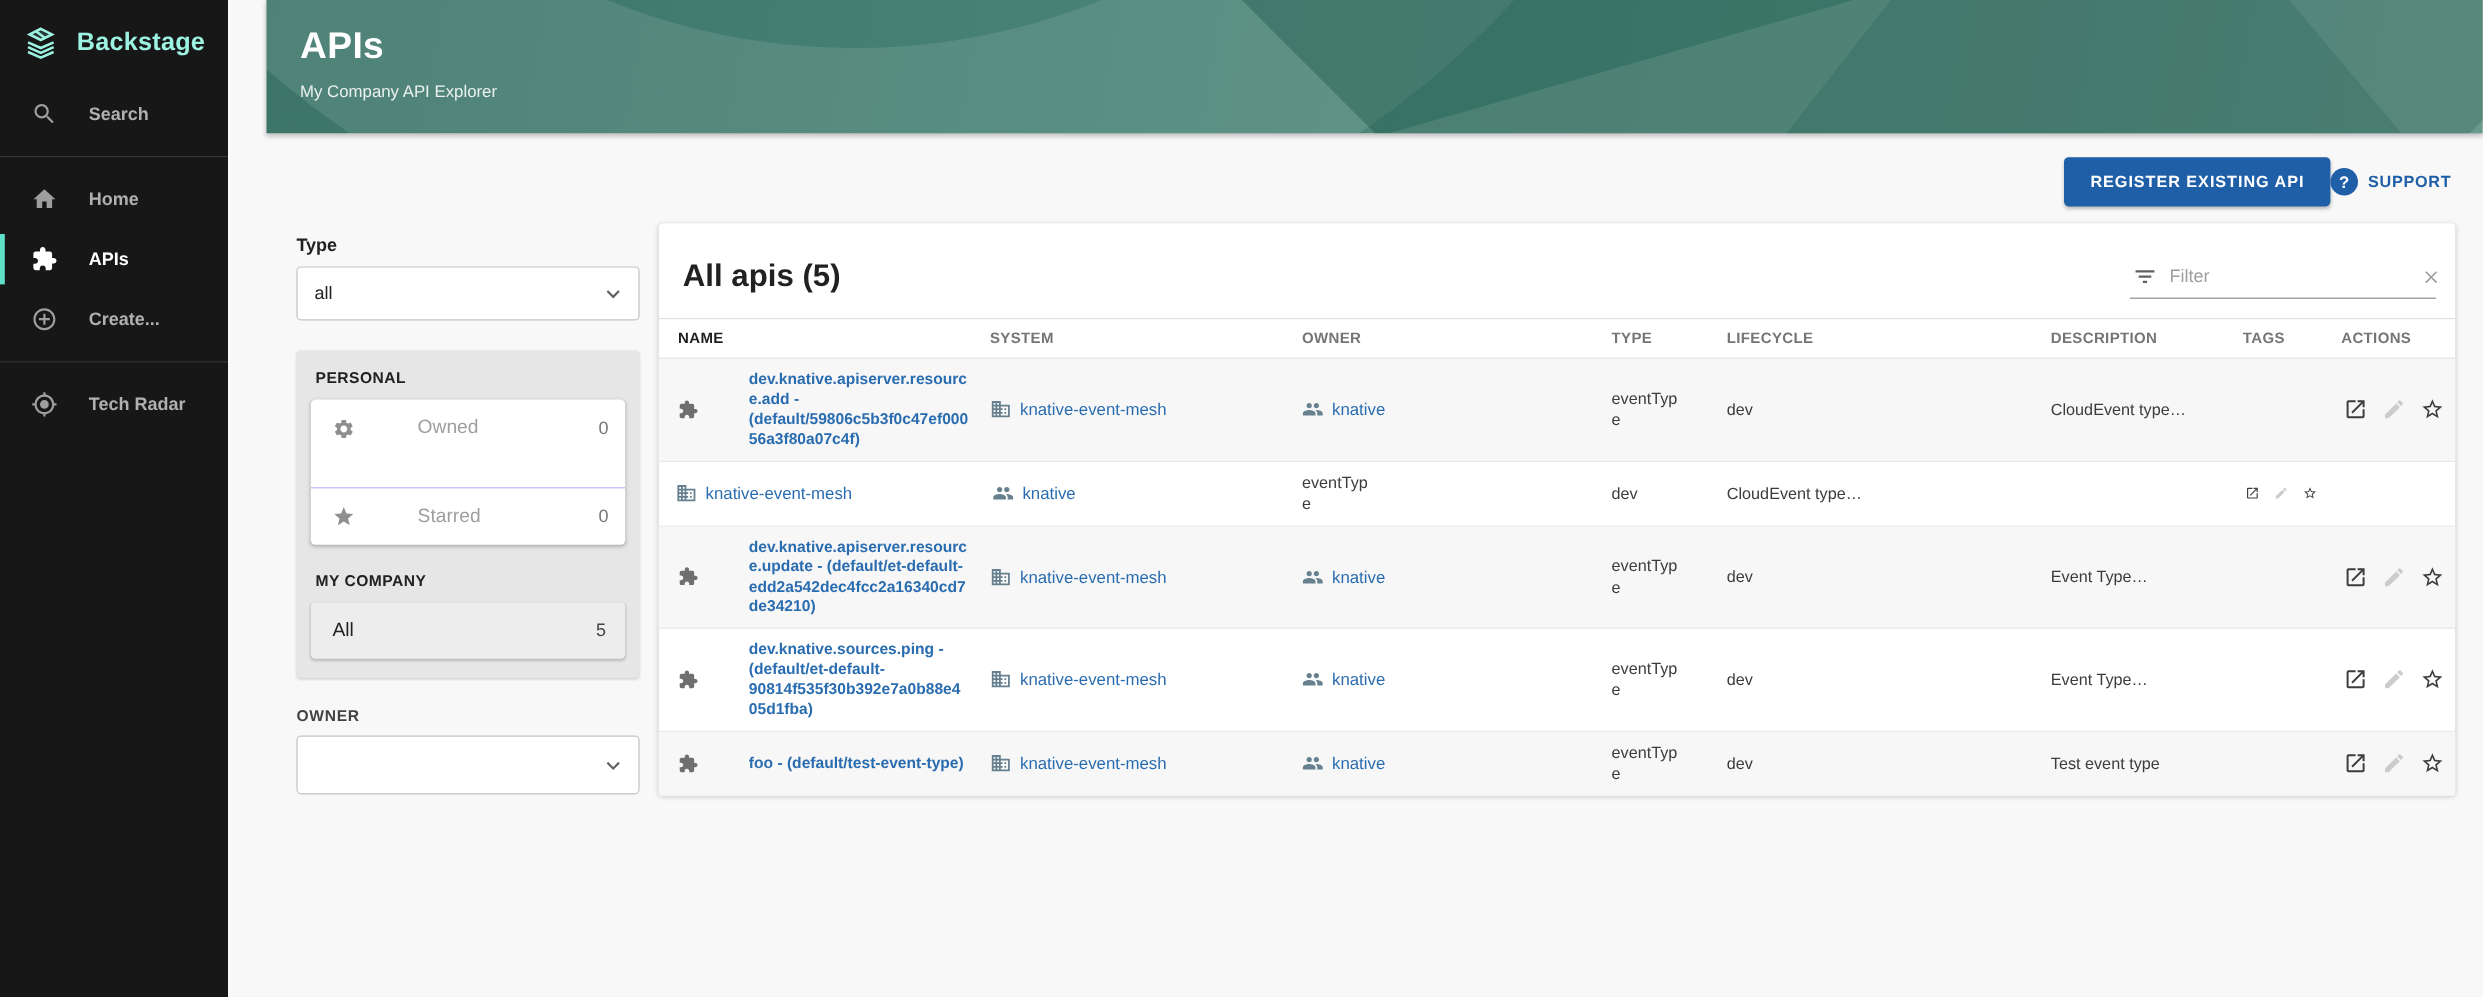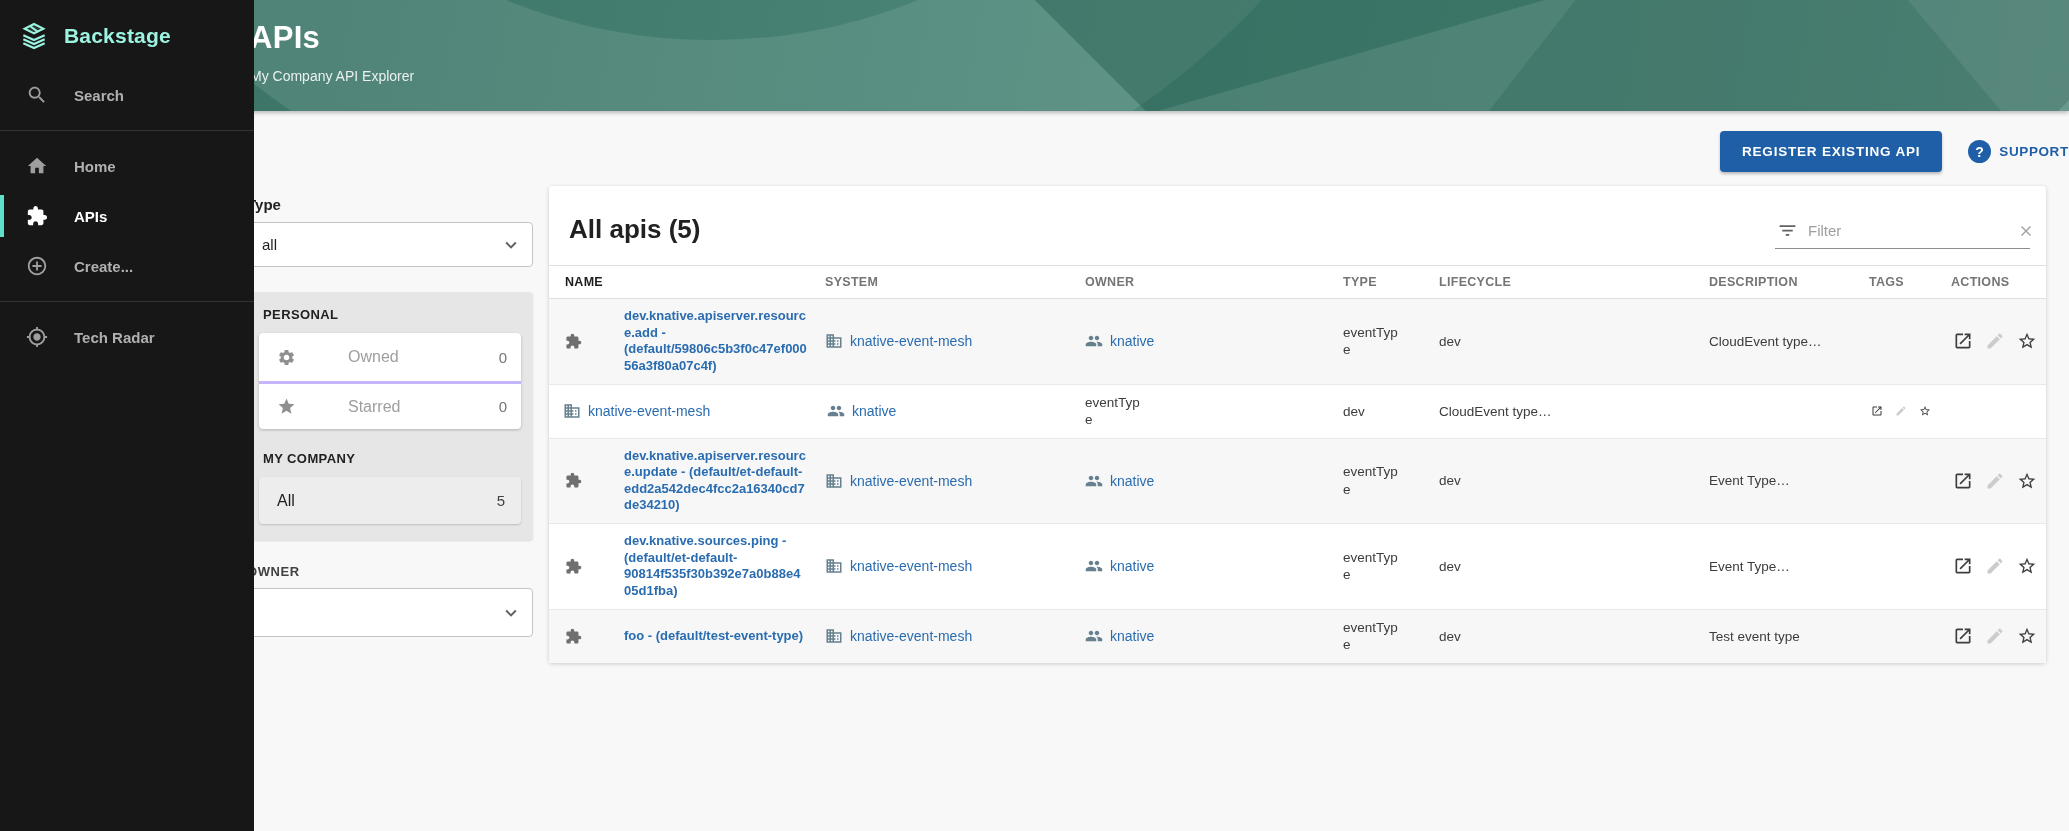--- a/index.html
+++ b/index.html
@@ -1,20 +1,20 @@
 <!DOCTYPE html>
 <html><head>
 <meta charset="utf-8">
 <style>
   * { margin:0; padding:0; box-sizing:border-box; }
   html,body { width:2069px; height:831px; font-family:"Liberation Sans", sans-serif; background:#f8f8f8; overflow:hidden; }
   .screen { position:relative; width:2069px; height:831px; background:#f8f8f8; }
 
   
-  .sidebar { position:absolute; left:0; top:0; width:254px; height:831px; background:#171717; z-index:30; }
+  .sidebar { position:absolute; left:0; top:0; width:190px; height:831px; background:#171717; z-index:30; }
   .logo-row { display:flex; align-items:center; gap:14px; padding:16px 0 0 18px; height:56px; }
   .logo-mark { width:32px; height:32px; }
   .logo-text { color:#9df3e2; font-size:21px; font-weight:700; letter-spacing:.2px; }
   .side-item { position:relative; display:flex; align-items:center; gap:26px; height:50px; padding-left:26px; color:#b0b0b0; font-size:15px; font-weight:700; cursor:pointer; }
   .side-item .si { width:22px; height:22px; flex:0 0 22px; fill:#9e9e9e; }
   .side-item.active { color:#ffffff; }
   .side-item.active .si { fill:#ffffff; }
   .side-item.active::before { content:""; position:absolute; left:0; top:4px; bottom:4px; width:4px; background:#5fe0c8; }
   .side-search { margin-top:14px; }
   .side-div { height:1px; background:#333333; margin:10px 0; }
@@ -28,38 +28,38 @@
   .w1 { width:1500px; height:1500px; border-radius:50%; border:200px solid rgba(255,255,255,.10); top:-1260px; left:-260px; }
   .w2 { width:1000px; height:1000px; background:rgba(6,66,53,.30); transform:rotate(45deg); top:-640px; left:880px; }
   .w3 { width:1600px; height:700px; background:rgba(255,255,255,.10); transform:rotate(-16deg); top:55px; left:380px; }
   .w4 { width:900px; height:900px; background:rgba(6,66,53,.16); transform:rotate(38deg); top:-380px; left:1420px; }
   .w5 { width:700px; height:700px; background:rgba(255,255,255,.08); transform:rotate(50deg); top:-520px; left:1650px; }
   .header-text { position:absolute; left:28px; top:20px; z-index:5; }
   .page-title { color:#ffffff; font-size:31px; font-weight:700; letter-spacing:.3px; }
   .page-subtitle { margin-top:12px; color:rgba(255,255,255,.88); font-size:14px; font-weight:500; }
 
   
-  .page-actions { position:absolute; top:131px; left:1720px; display:flex; align-items:center; gap:26px; z-index:10; }
+  .page-actions { position:absolute; top:131px; left:1720px; display:flex; align-items:center; z-index:10; }
   .register-btn { height:41px; padding:0 22px; background:#1f5fa7; color:#ffffff; border:none; border-radius:4px;
     font-family:"Liberation Sans",sans-serif; font-size:13.5px; font-weight:700; letter-spacing:.8px; cursor:pointer;
     box-shadow:0 2px 3px rgba(0,0,0,.25); }
   .support { display:flex; align-items:center; gap:8px; color:#1f5fa7; font-size:13.5px; font-weight:700; letter-spacing:.6px; cursor:pointer; }
   .help-circle { width:23px; height:23px; border-radius:50%; background:#1f5fa7; color:#ffffff; font-size:14px; font-weight:700; display:flex; align-items:center; justify-content:center; }
 
   
   .filter-panel { position:absolute; left:247px; top:196px; width:286px; z-index:5; }
   .f-label { font-size:15px; font-weight:700; color:#212121; margin-bottom:9px; }
   .f-select { position:relative; height:45px; background:#ffffff; border:1px solid #c4c4c4; border-radius:4px;
     display:flex; align-items:center; padding:0 36px 0 14px; font-size:15px; color:#212121; cursor:pointer; }
   .f-select .chev { position:absolute; right:10px; top:50%; transform:translateY(-50%); width:22px; height:22px; fill:#616161; }
   .section-card { margin-top:25px; background:#e6e6e6; border-radius:4px; padding-bottom:16px; box-shadow:0 1px 2px rgba(0,0,0,.12); }
   .section-title { padding:15px 16px 11px 16px; font-size:13px; font-weight:700; letter-spacing:.4px; color:#212121; }
   .white-list { margin:0 12px; background:#ffffff; border-radius:4px; box-shadow:0 1px 3px rgba(0,0,0,.22); overflow:hidden; }
   .list-row { display:flex; align-items:center; height:48px; padding:0 14px 0 18px; cursor:pointer;gap:36px; }
-  .list-row + .list-row { border-top:3px solid #c4b5fd; }
+  .list-row + .list-row { border-top:1px solid #c4b5fd;margin-top:25px; }
   .list-row .li { width:19px; height:19px; fill:#8f8f8f; margin-right:16px; flex:0 0 19px; }
   .list-row .l-label { font-size:16px; color:#9e9e9e; flex:1; }
   .list-row .l-count { font-size:15px; color:#757575; }
   .selected-item { margin:0 12px; background:#ededed; border-radius:4px; height:47px; display:flex; align-items:center;
     padding:0 16px 0 18px; box-shadow:0 1px 2px rgba(0,0,0,.18); cursor:pointer; }
   .selected-item .l-label { font-size:16px; color:#212121; flex:1; }
   .selected-item .l-count { font-size:15px; color:#424242; }
   .owner-label { margin-top:24px; font-size:13px; font-weight:700; letter-spacing:.6px; color:#424242; }
   .owner-select { margin-top:9px; height:49px; }
 

